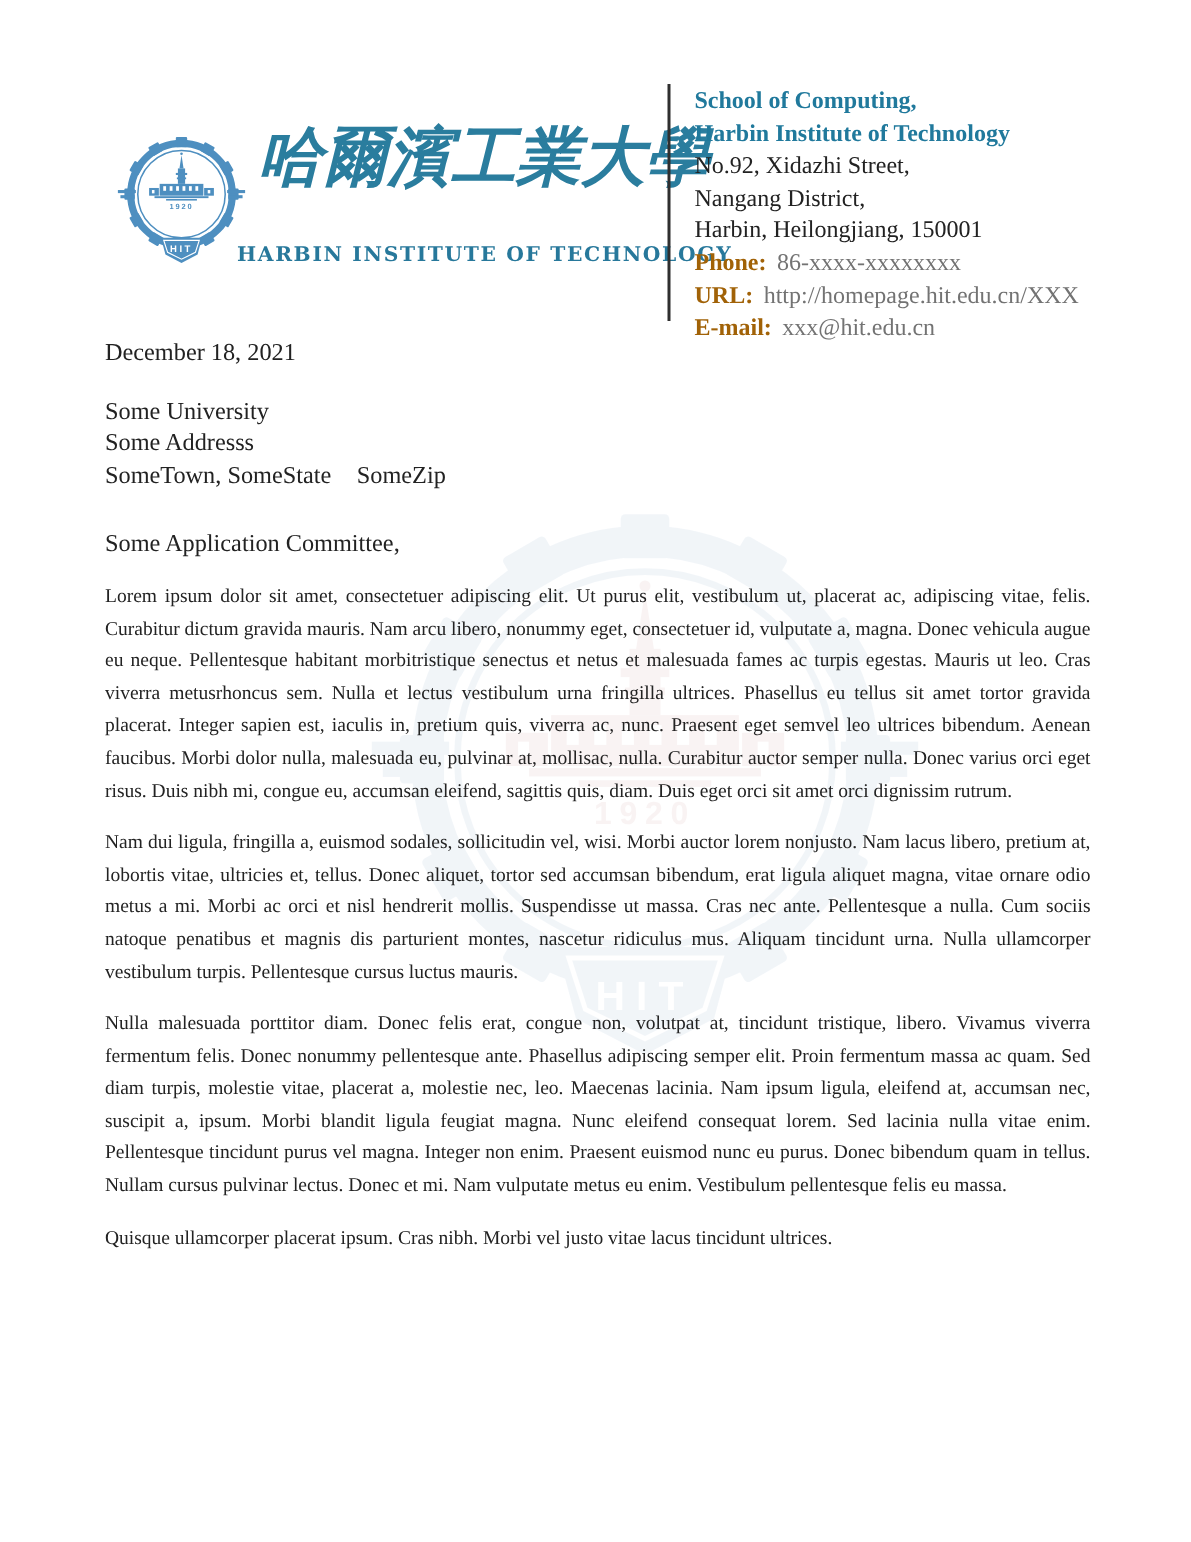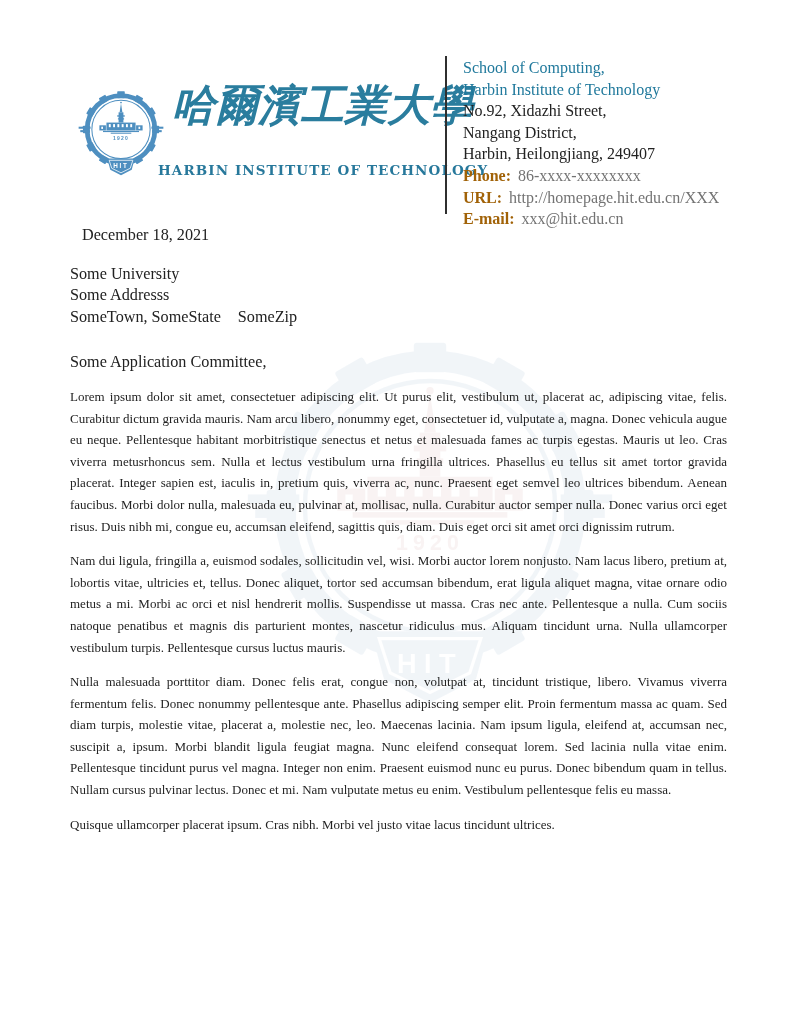--- a/index.html
+++ b/index.html
@@ -35,27 +35,27 @@
     font-family:"DejaVu Serif","Liberation Serif",serif;
   }
   .contact-rule {
     position:absolute; left:445px; top:56px; width:2px; height:158px;
     background:#2f2f2f;
   }
   .contact {
     position:absolute; left:463px; top:57px; width:320px;
     font-size:16px; line-height:21.6px;
   }
-  .contact .org { color:#20799c; font-weight:normal; }
+  .contact .org { color:#20799c; font-weight:bold; }
   .contact .label { color:#a16207; font-weight:bold; }
   .contact .value { color:#737373; margin-left:7px; }
 
   
   .content { position:absolute; left:70px; top:225px; width:657px; font-size:16.2px; line-height:21.6px; }
-  .date-line { margin-bottom:17px;margin-left:12px; }
+  .date-line { margin-bottom:17px; }
   .recipient { margin-bottom:24px;margin-top:11px; }
   .recipient .zip { display:inline-block; margin-left:17px; }
   .salutation { margin-bottom:12px; }
   .paragraphs p {
     margin:0 0 13px 0; text-align:justify; font-size:13px; line-height:21.6px;
     color:#232323;
   }
 </style>
 </head>
 <body>
@@ -128,21 +128,21 @@
   </svg>
   <div class="chinese-name">哈爾濱工業大學</div>
   <div class="english-name">HARBIN INSTITUTE OF TECHNOLOGY</div>
 
   <div class="contact-rule"></div>
   <div class="contact">
     <div class="org">School of Computing,</div>
     <div class="org">Harbin Institute of Technology</div>
     <div>No.92, Xidazhi Street,</div>
     <div>Nangang District,</div>
-    <div>Harbin, Heilongjiang, 249407</div>
+    <div>Harbin, Heilongjiang, 150001</div>
     <div>
       <span class="label">Phone:</span><span class="value">86-xxxx-xxxxxxxx</span>
     </div>
     <div>
       <span class="label">URL:</span><span class="value">http://homepage.hit.edu.cn/XXX</span>
     </div>
     <div>
       <span class="label">E-mail:</span><span class="value">xxx@hit.edu.cn</span>
     </div>
   </div>

